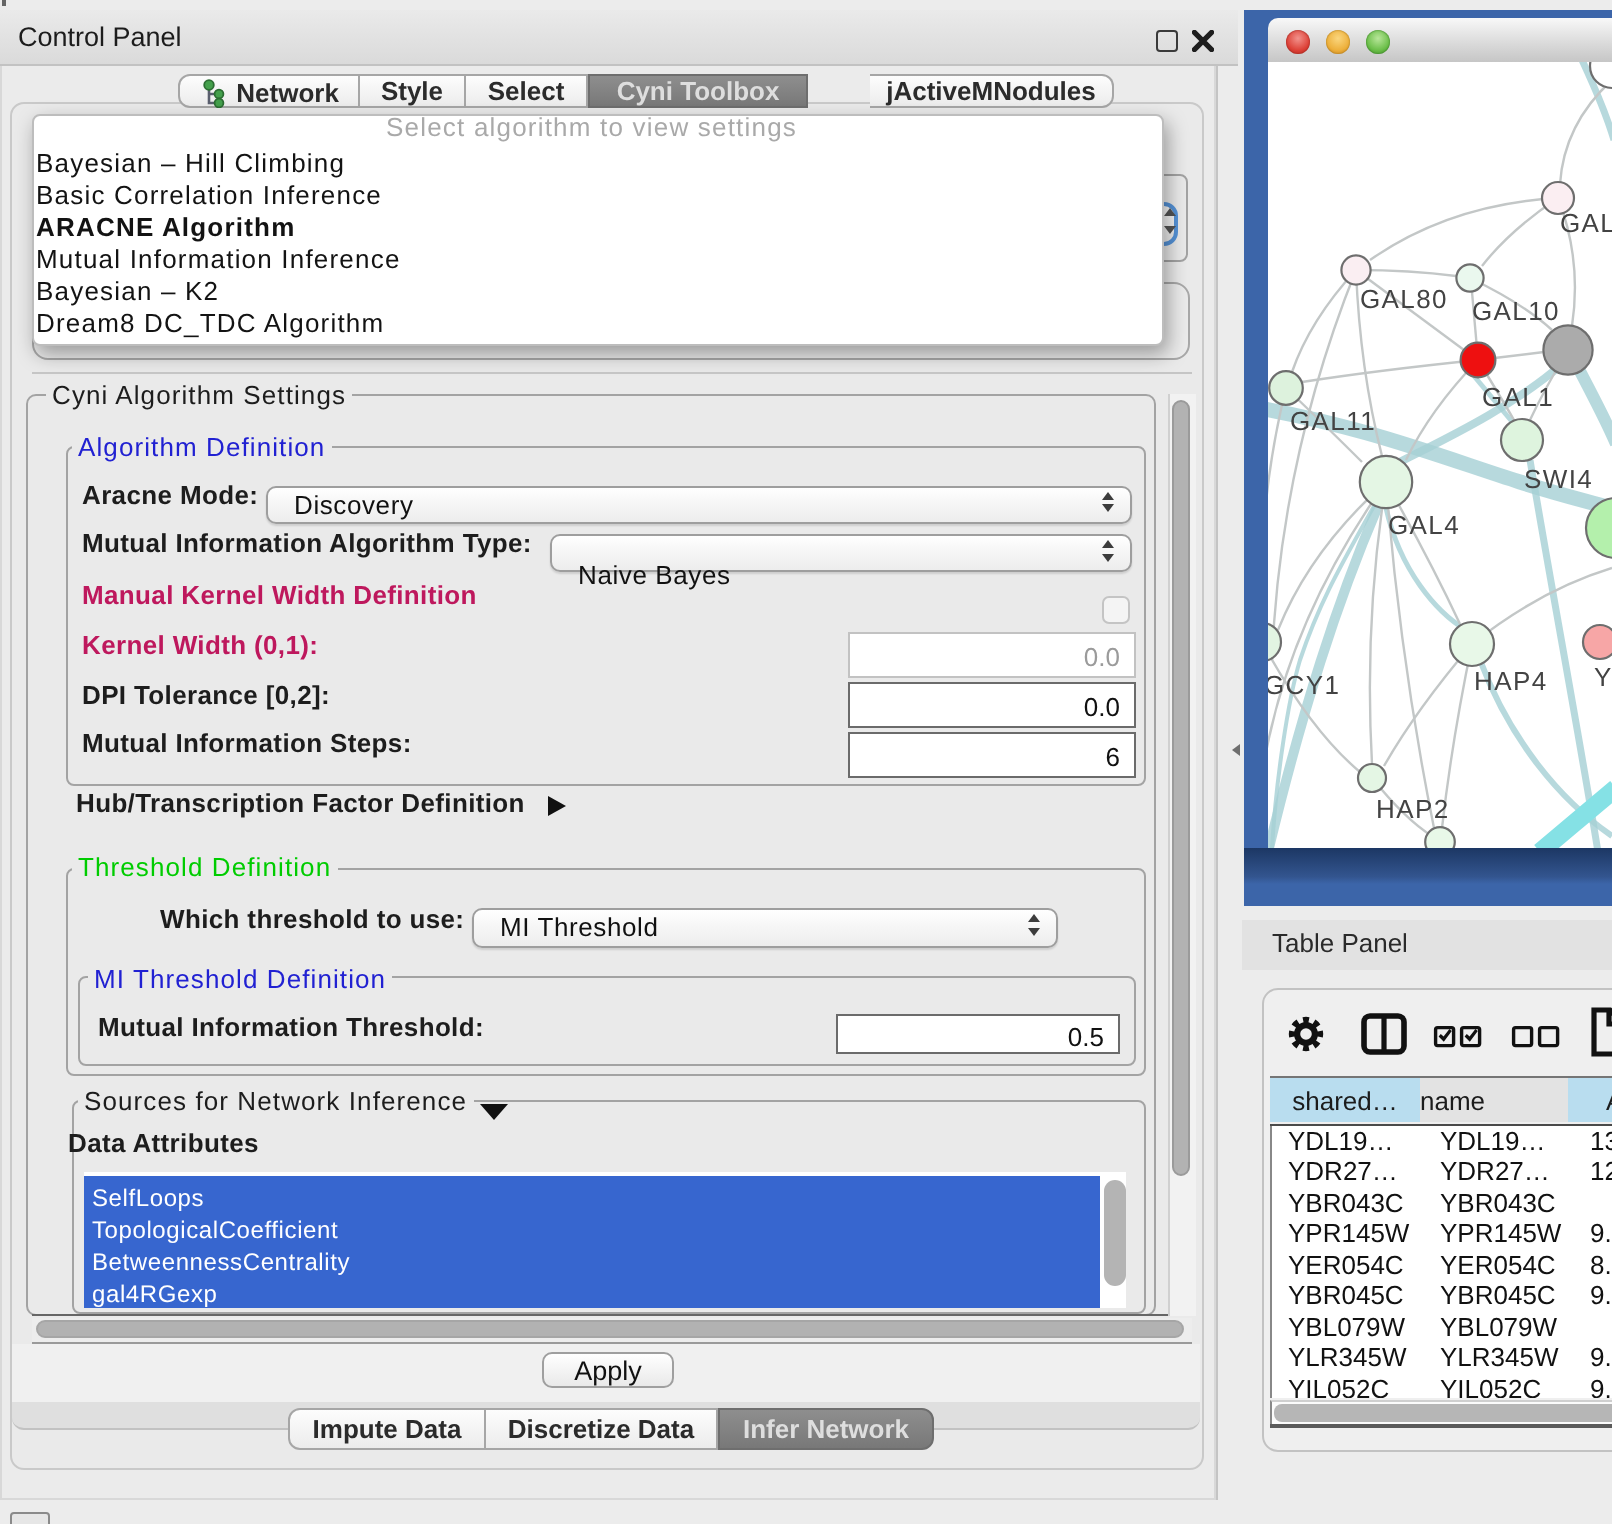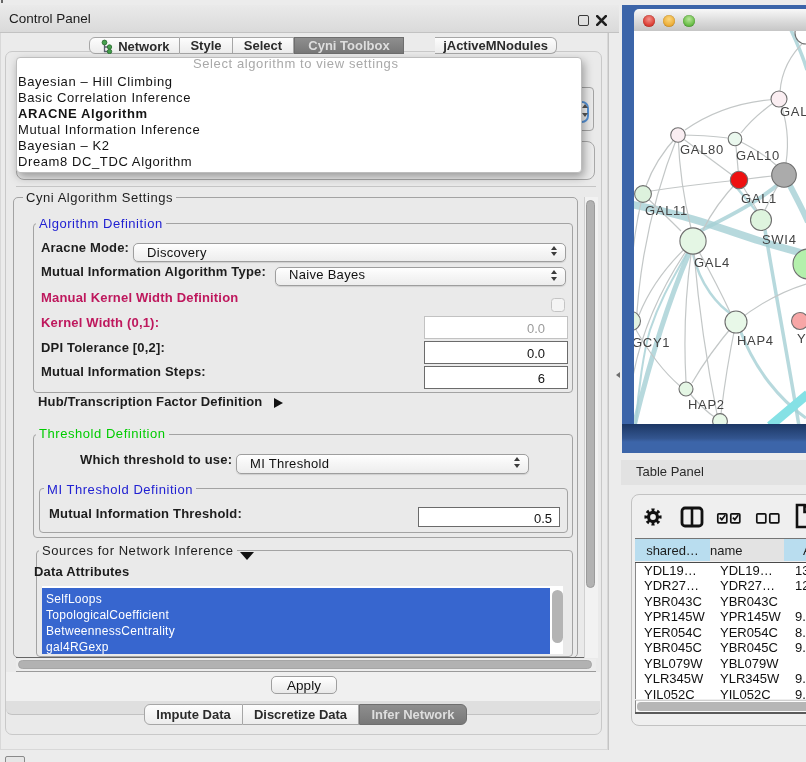--- a/index.html
+++ b/index.html
@@ -6,21 +6,21 @@
 .abs{position:absolute;}
 .lbl{position:absolute;font-size:13px;font-weight:bold;color:#1d1d1d;line-height:13px;white-space:nowrap;letter-spacing:0.18px;}
 .dis{color:#be185d;}
 .box{position:absolute;border:1px solid #a3a3a3;border-radius:4px;}
 .legend{position:absolute;font-size:13px;line-height:13px;background:#eaeaea;padding:0 3px;white-space:nowrap;letter-spacing:0.55px;}
 .combo{position:absolute;border:1px solid #9e9e9e;border-radius:5px;background:linear-gradient(#ffffff,#f6f6f6 45%,#ededed);box-shadow:0 1px 1px rgba(0,0,0,0.12);}
 .combo .tx{position:absolute;left:13px;font-size:13px;line-height:13px;color:#111;white-space:nowrap;letter-spacing:0.3px;}
 .arr{position:absolute;right:7px;width:8px;display:flex;flex-direction:column;align-items:center;}
 .arr .up{width:0;height:0;border-left:3.2px solid transparent;border-right:3.2px solid transparent;border-bottom:4.2px solid #3c3c3c;margin-bottom:2.5px;}
 .arr .dn{width:0;height:0;border-left:3.2px solid transparent;border-right:3.2px solid transparent;border-top:4.2px solid #3c3c3c;}
-.fld{position:absolute;background:#fff;font-size:13px;line-height:13px;text-align:right;box-sizing:border-box;width:144px;height:23px;padding:5px 22px 0 0;}
+.fld{position:absolute;background:#fff;font-size:13px;line-height:13px;text-align:right;box-sizing:border-box;width:144px;height:23px;padding:5px 7px 0 0;}
 .tab{position:absolute;height:17px;background:linear-gradient(#fdfdfd,#f5f5f5 45%,#ececec);border:1px solid #a6a6a6;box-sizing:border-box;font-size:13px;font-weight:bold;color:#2b2b2b;text-align:center;line-height:15.5px;white-space:nowrap;}
 .tabdark{background:linear-gradient(#8e8e8e,#787878);color:#dedede;border-color:#6e6e6e;}
 .ddi{position:absolute;left:18px;font-size:13px;line-height:13px;color:#131313;white-space:nowrap;letter-spacing:0.6px;}
 </style></head>
 <body>
 
 <div class="abs" style="left:1px;top:0;width:2px;height:3px;background:#666;"></div>
 
 <div class="abs" style="left:0;top:5px;width:608px;height:745px;background:#ebebeb;border-right:1px solid #c4c4c4;box-shadow:inset 0 0 0 1px #d8d8d8;"></div>
 <div class="abs" style="left:0;top:5px;width:619px;height:27px;background:linear-gradient(#eaeaea,#dadada);border-bottom:1px solid #c2c2c2;"></div>
@@ -70,21 +70,21 @@
 <div class="combo" style="left:133px;top:242.5px;width:431px;height:17px;">
     <span class="tx" style="top:2.8px;">Discovery</span>
     <span class="arr" style="top:2px;">
       <span class="up"></span>
       <span class="dn"></span>
     </span>
   </div>
 
 <div class="lbl" style="left:41px;top:265px;">Mutual Information Algorithm Type:</div>
 <div class="combo" style="left:275px;top:267px;width:289px;height:17px;">
-    <span class="tx" style="top:0;text-align:center;">Naive Bayes</span>
+    <span class="tx" style="top:13px;text-align:center;">Naive Bayes</span>
     <span class="arr" style="top:2px;">
       <span class="up"></span>
       <span class="dn"></span>
     </span>
   </div>
 
 <div class="lbl dis" style="left:41px;top:290.5px;">Manual Kernel Width Definition</div>
 <div class="abs" style="left:551px;top:297.5px;width:12px;height:12px;border:1px solid #c4c4c4;border-radius:3.5px;background:#f4f4f4;"></div>
 
 <div class="lbl dis" style="left:41px;top:315.7px;">Kernel Width (0,1):</div>

